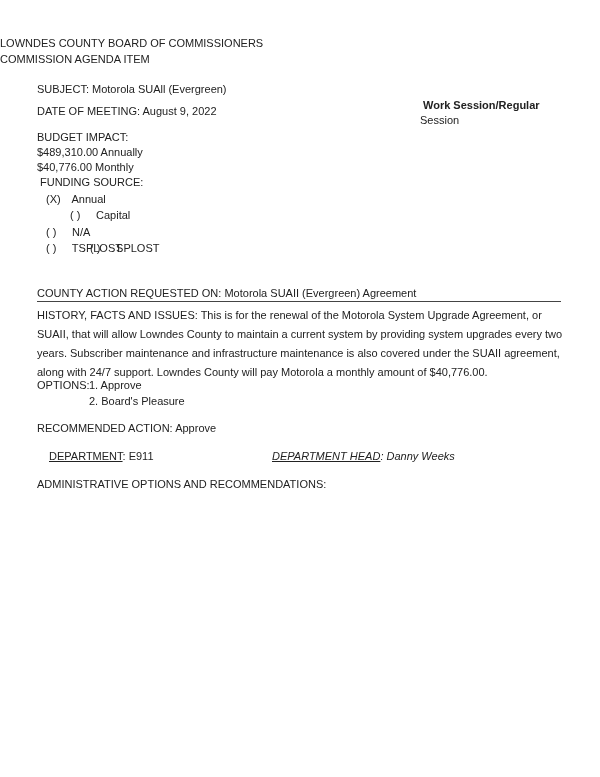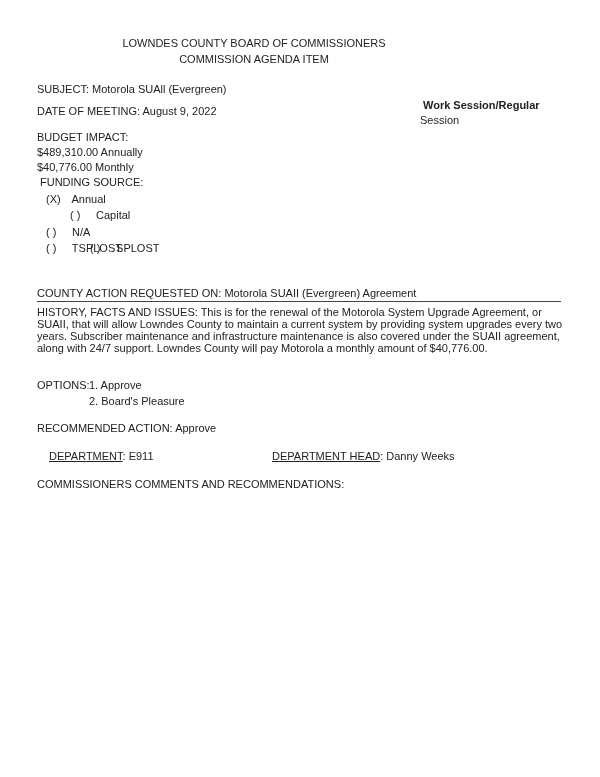--- a/index.html
+++ b/index.html
@@ -2,24 +2,24 @@
 <html><head>
 <meta charset="utf-8">
 <style>
   html, body { margin: 0; padding: 0; background: #ffffff; }
   body {
     width: 600px; height: 777px; position: relative; overflow: hidden;
     font-family: "Liberation Sans", "DejaVu Sans", sans-serif;
     color: #222; font-size: 11px;
   }
   .abs { position: absolute; white-space: nowrap; }
-  .center { position: absolute; left: 0; width: 508px; text-align: center; }
+  .center { position: absolute; left: 0; width: 508px; text-align: left; }
   .u { text-decoration: underline; }
   .rule { position: absolute; left: 37px; width: 524px; height: 0; border-top: 1px solid #444; }
-  .para { position: absolute; left: 37px; width: 530px; line-height: 12px; white-space: normal; }
+  .para { position: absolute; left: 37px; width: 530px; line-height: 19px; white-space: normal; }
   .fs-row { position: absolute; left: 46px; }
   .fs-mark { display: inline-block; width: 23px; }
 </style>
 </head>
 <body>
 
 <div>
 
   <div class="center" style="top:37px;">LOWNDES COUNTY BOARD OF COMMISSIONERS</div>
   <div class="center" style="top:53px;">COMMISSION AGENDA ITEM</div>
@@ -76,17 +76,17 @@
   <div class="abs" style="left:37px; top:379px;">OPTIONS:</div>
   <div class="abs" style="left:89px; top:379px;">1. Approve</div>
   <div class="abs" style="left:89px; top:395px;">2. Board's Pleasure</div>
 
   <div class="abs" style="left:37px; top:422px;">
     <span>RECOMMENDED ACTION:</span>
     <span>Approve</span>
   </div>
 
   <div class="abs" style="left:37px; top:450px;padding-left:12px;"><span class="u">DEPARTMENT</span><span>: E911</span></div>
-  <div class="abs" style="left:272px; top:450px;"><span class="u">DEPARTMENT HEAD</span><span>: Danny Weeks</span></div>
+  <div class="abs" style="left:272px; top:450px;font-style:italic;"><span class="u">DEPARTMENT HEAD</span><span>: Danny Weeks</span></div>
 
-  <div class="abs" style="left:37px; top:478px;">COMMISSIONERS COMMENTS AND RECOMMENDATIONS:</div>
+  <div class="abs" style="left:37px; top:478px;">ADMINISTRATIVE OPTIONS AND RECOMMENDATIONS:</div>
 
 </div>
 
 </body></html>

